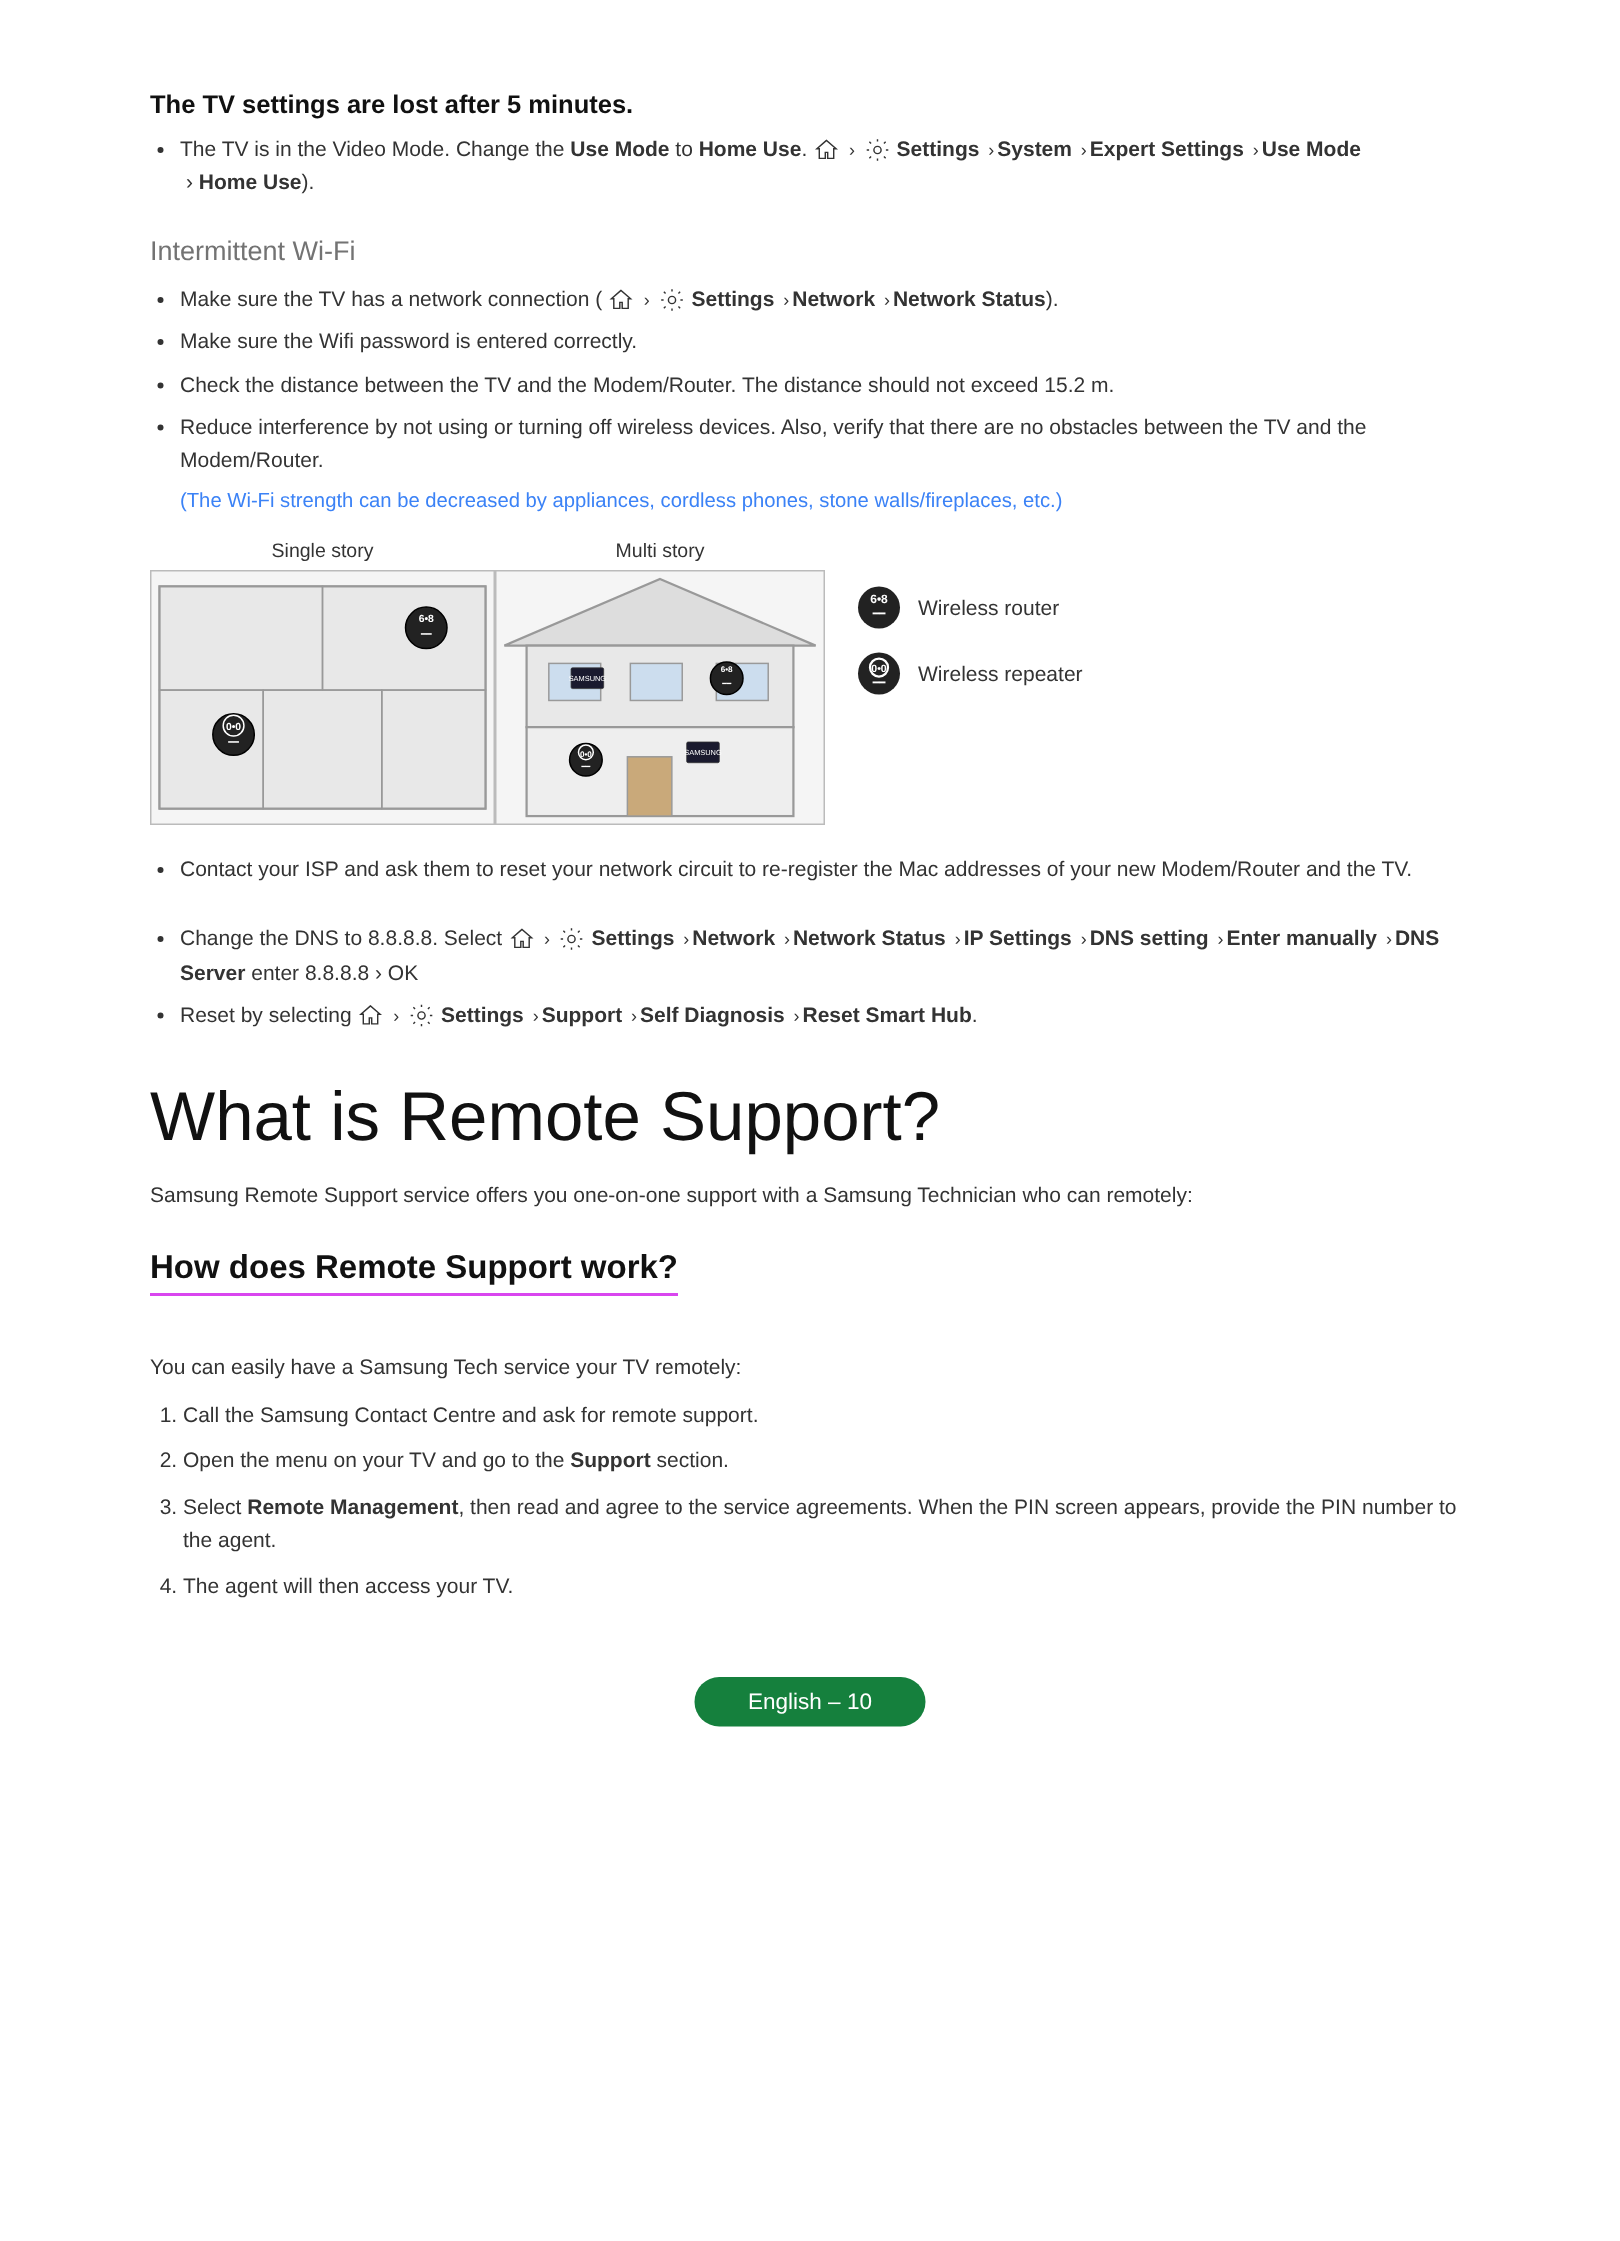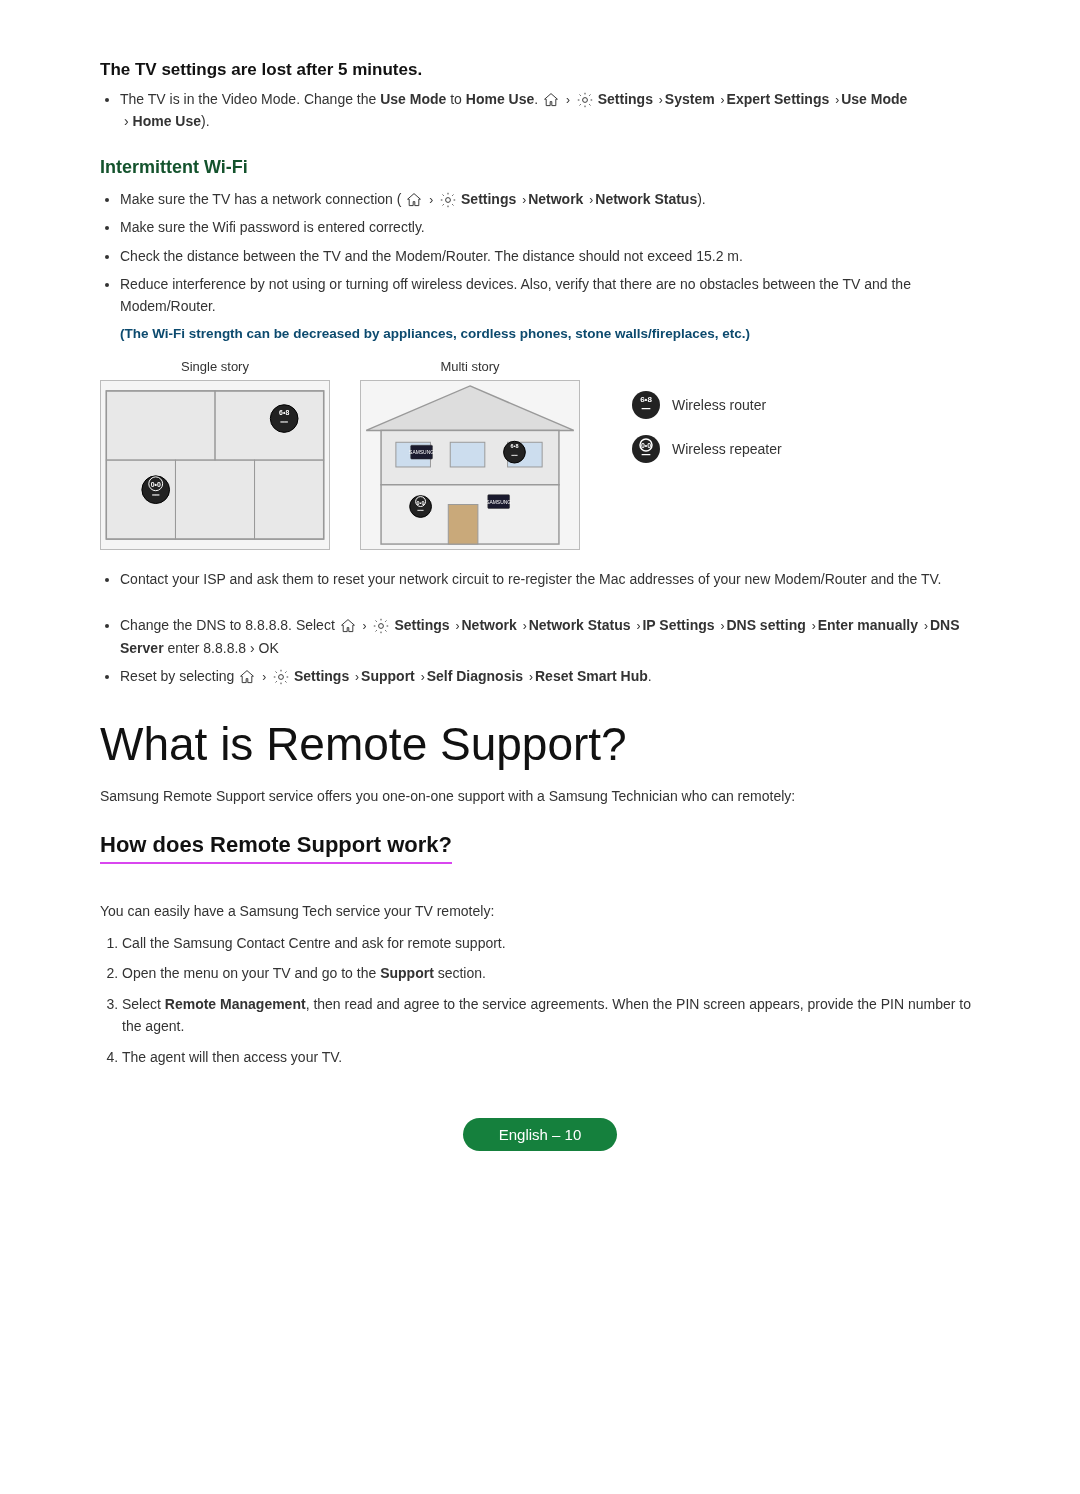--- a/index.html
+++ b/index.html
@@ -8,23 +8,23 @@
       font-size: 14px;
       color: #333;
       background: #fff;
       width: 1080px;
       min-height: 1494px;
       padding: 60px 100px 60px 100px;
     }
     .section { margin-bottom: 24px; }
     h2 {
       font-size: 18px;
-      font-weight: 700;
+      font-weight: 400;
       margin-bottom: 10px;
-      color: #14532d;
+      color: #737373;
     }
     h1.big {
       font-size: 46px;
       font-weight: 300;
       margin-bottom: 14px;
       margin-top: 30px;
       color: #111;
     }
     h3 {
       font-size: 22px;
@@ -34,21 +34,21 @@
       border-bottom: 2px solid #d946ef;
       padding-bottom: 4px;
       display: inline-block;
     }
     p, li { font-size: 14px; line-height: 1.6; color: #333; }
     ul { padding-left: 20px; margin-bottom: 8px; }
     ul li { list-style: disc; margin-bottom: 6px; }
     ol { padding-left: 22px; margin-bottom: 23px; }
     ol li { list-style: decimal; margin-bottom: 8px; }
     .bold { font-weight: 700; }
-    .note { margin-left: 20px; font-size: 13.5px; color: #0c4a6e; margin-bottom: 8px; font-weight: bold; }
+    .note { margin-left: 20px; font-size: 13.5px; color: #3b82f6; margin-bottom: 8px; }
     .home-icon {
       display: inline-block;
       width: 16px;
       height: 16px;
       vertical-align: middle;
       margin: 0 1px;
     }
     .gear-icon {
       display: inline-block;
       width: 16px;
@@ -58,21 +58,20 @@
     }
     .chevron {
       font-size: 12px;
       margin: 0 2px;
     }
     .diagram-area {
       display: flex;
       flex-direction: row;
       align-items: flex-start;
       margin: 18px 0 18px 0;
-      gap: 30px;
     }
     .diagram-col {
       display: flex;
       flex-direction: column;
       align-items: center;
     }
     .diagram-label {
       font-size: 13px;
       margin-bottom: 6px;
       color: #333;

